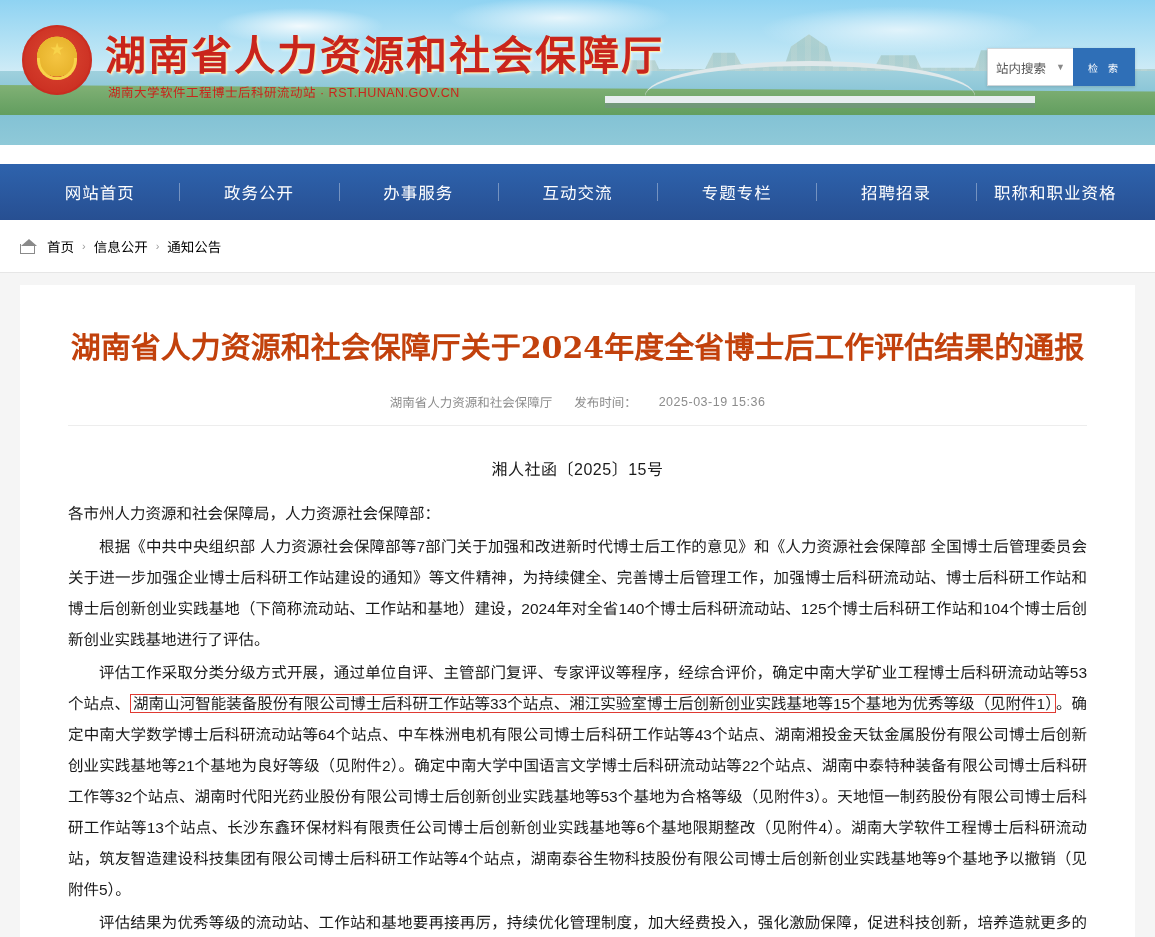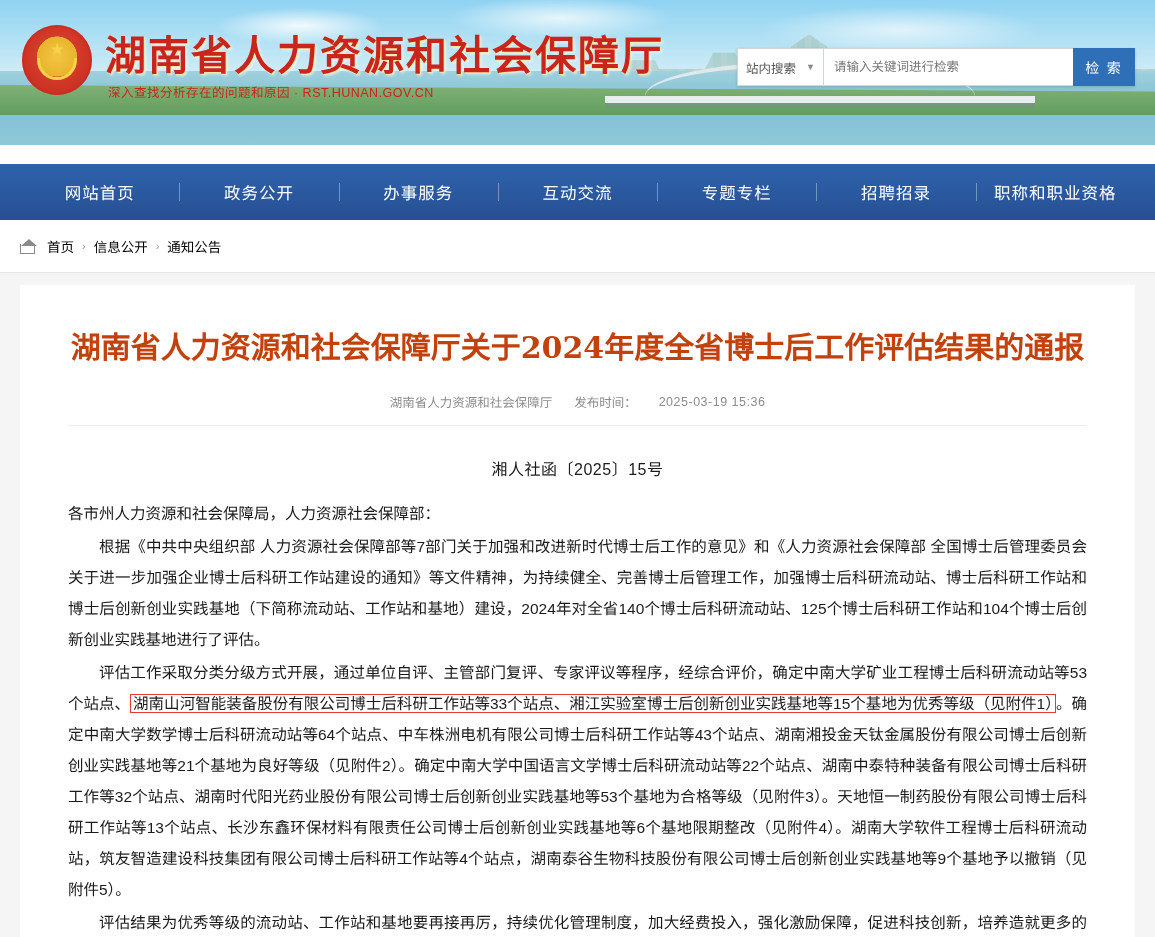--- a/index.html
+++ b/index.html
@@ -105,22 +105,22 @@
   }
   .search-select .caret { font-size: 9px; color: #888; }
   .search-input {
     width: 250px; border: 1px solid #cfd6da; border-right: none; background: #fff;
     padding: 0 10px; font-size: 12.5px; color: #9a9a9a;
     font-family: "Liberation Sans", sans-serif;
     outline: none;
   }
   .search-btn {
     width: 62px; background: #2f6fb7; color: #fff; border: none;
-    font-size: 14px; letter-spacing: 2px; cursor: pointer;
-    font-family: Liberation Serif, serif;
+    font-size: 10px; letter-spacing: 2px; cursor: pointer;
+    font-family: Liberation Mono, monospace;
   }
 
   
   .nav {
     height: 56px;
     background: linear-gradient(180deg, #2e63ad 0%, #274f92 100%);
     display: flex; align-items: center; justify-content: center; margin-top: 19px;
   }
   .nav-list { display: flex; align-items: center; width: 1115px; }
   .nav-item {
@@ -199,28 +199,27 @@
   <div class="river"></div>
   <div class="riverbank"></div>
   <div class="bridge"></div>
 
   <div class="banner-inner">
     <div class="emblem">
       <span class="star">★</span>
       <span class="gear"></span>
     </div>
     <div class="site-title">湖南省人力资源和社会保障厅</div>
-    <div class="site-sub">深入查找分析存在的问题和原因 · RST.HUNAN.GOV.CN</div>
+    <div class="site-sub">湖南大学软件工程博士后科研流动站 · RST.HUNAN.GOV.CN</div>
 
     <div class="search-box">
       <div class="search-select">
         <span>站内搜索</span>
         <span class="caret">▼</span>
       </div>
-      <input class="search-input" type="text" placeholder="请输入关键词进行检索" style="">
       <button class="search-btn">检 索</button>
     </div>
   </div>
 </div>
 
 <div class="nav">
   <div class="nav-list">
     <div class="nav-item">网站首页</div>
     <div class="nav-item">政务公开</div>
     <div class="nav-item">办事服务</div>

